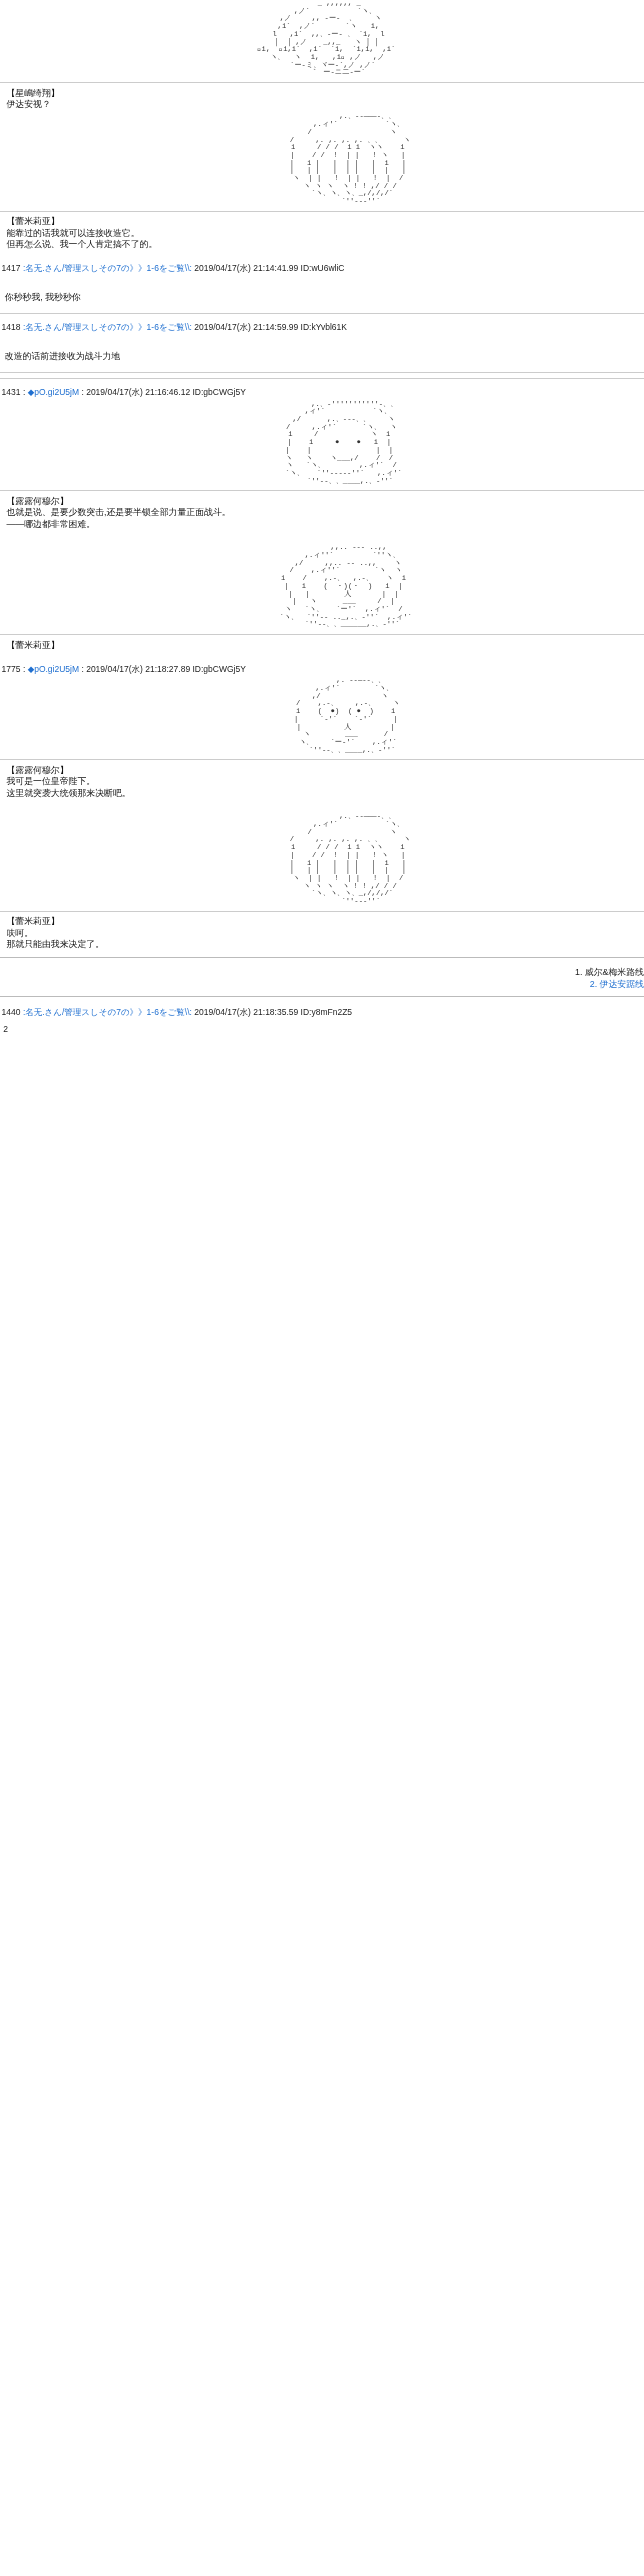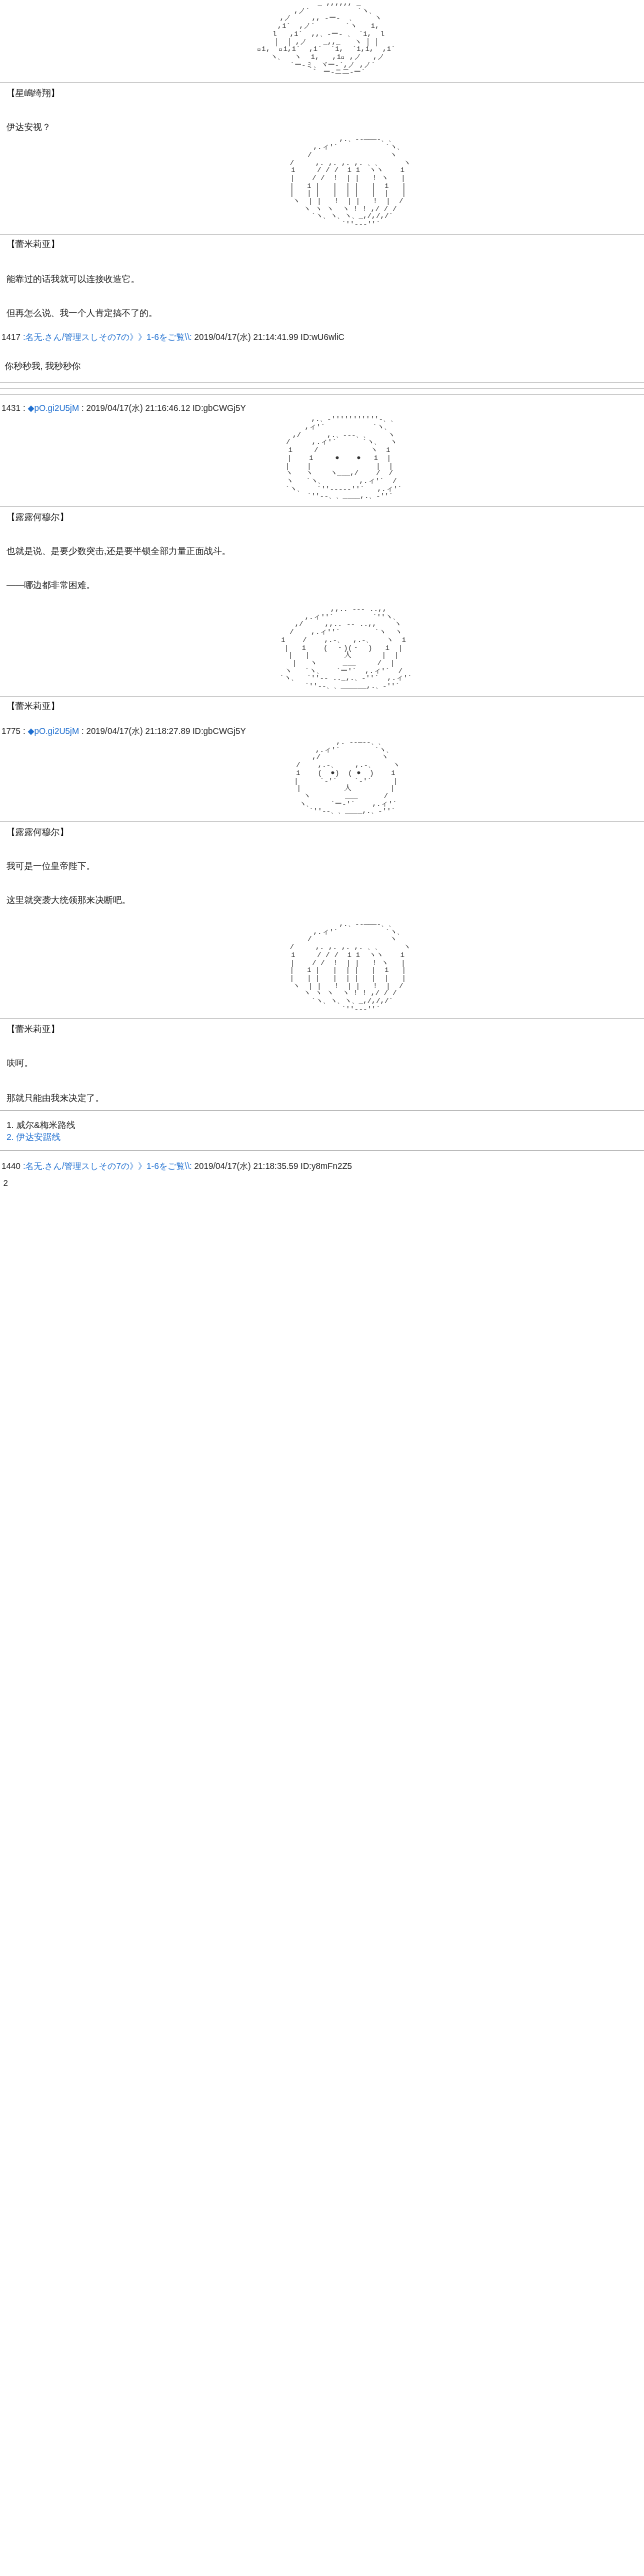--- a/index.html
+++ b/index.html
@@ -26,21 +26,21 @@
   .aa-wrap{width:644px;overflow:hidden;}
 
   .speech{
     margin:3.2px 0 3.2px 0;
     padding:0 0 0 6.4px;
     font-size:8.9px;
     line-height:11.3px;
     color:#111111;
   }
   .speech .who{display:block;}
-  .speech .line{display:block;margin-top:23px;}
+  .speech .line{display:block;}
 
   .post-meta{
     font-size:8.5px;
     line-height:12px;
     color:#222222;
     padding:2.4px 0 2.4px 1.6px;
     white-space:nowrap;
     overflow:hidden;
   }
   .post-meta .num{color:#222;}
@@ -57,21 +57,21 @@
   .hr{
     border:0;
     border-top:0.8px solid #cccccc;
     margin:4.8px 0 4.8px 0;
     height:0;
   }
   .sep{
     border:0;border-top:0.8px solid #bbbbbb;margin:6.4px 0;height:0;
   }
   .choices{
-    font-size:8.9px;line-height:12px;padding:1.6px 0 0 6.4px;
+    font-size:8.9px;line-height:12px;padding:1.6px 0 0 6.4px;text-align:right;
   }
   .choices .opt{display:block;}
   .choices .opt.sel{color:#1f6fd0;}
   .choices .timer{display:block;padding-top:1.6px;}
   .diamond{color:#1f6fd0;}
   .tail{font-size:8.5px;line-height:12px;padding:3.2px 0 0 1.6px;color:#222;}
   .tail .cont{display:block;padding-left:1.6px;}
   .spacer8{height:6.4px;}
   .spacer14{height:11.3px;}
 </style>
@@ -129,20 +129,29 @@
     <div class="post-meta">
       <span class="num">1417</span>
       <span class="name">:名无.さん/管理スしその7の》》1-6をご覧\\:</span>
       <span class="date">2019/04/17(水) 21:14:41.99</span>
       <span class="id">ID:wU6wliC</span>
     </div>
     <div class="post-body">你秒秒我, 我秒秒你</div>
   </div>
   <hr class="hr">
 
+  <div>
+    <div class="post-meta">
+      <span class="num">1418</span>
+      <span class="name">:名无.さん/管理スしその7の》》1-6をご覧\\:</span>
+      <span class="date">2019/04/17(水) 21:14:59.99</span>
+      <span class="id">ID:kYvbl61K</span>
+    </div>
+    <div class="post-body">改造的话前进接收为战斗力地</div>
+  </div>
   <hr class="hr">
 
   <hr class="hr">
 
   <div>
     <div class="post-meta">
       <span class="num">1431</span>
       <span>: </span>
       <span class="diamond">◆pO.gi2U5jM</span>
       <span> : </span>

